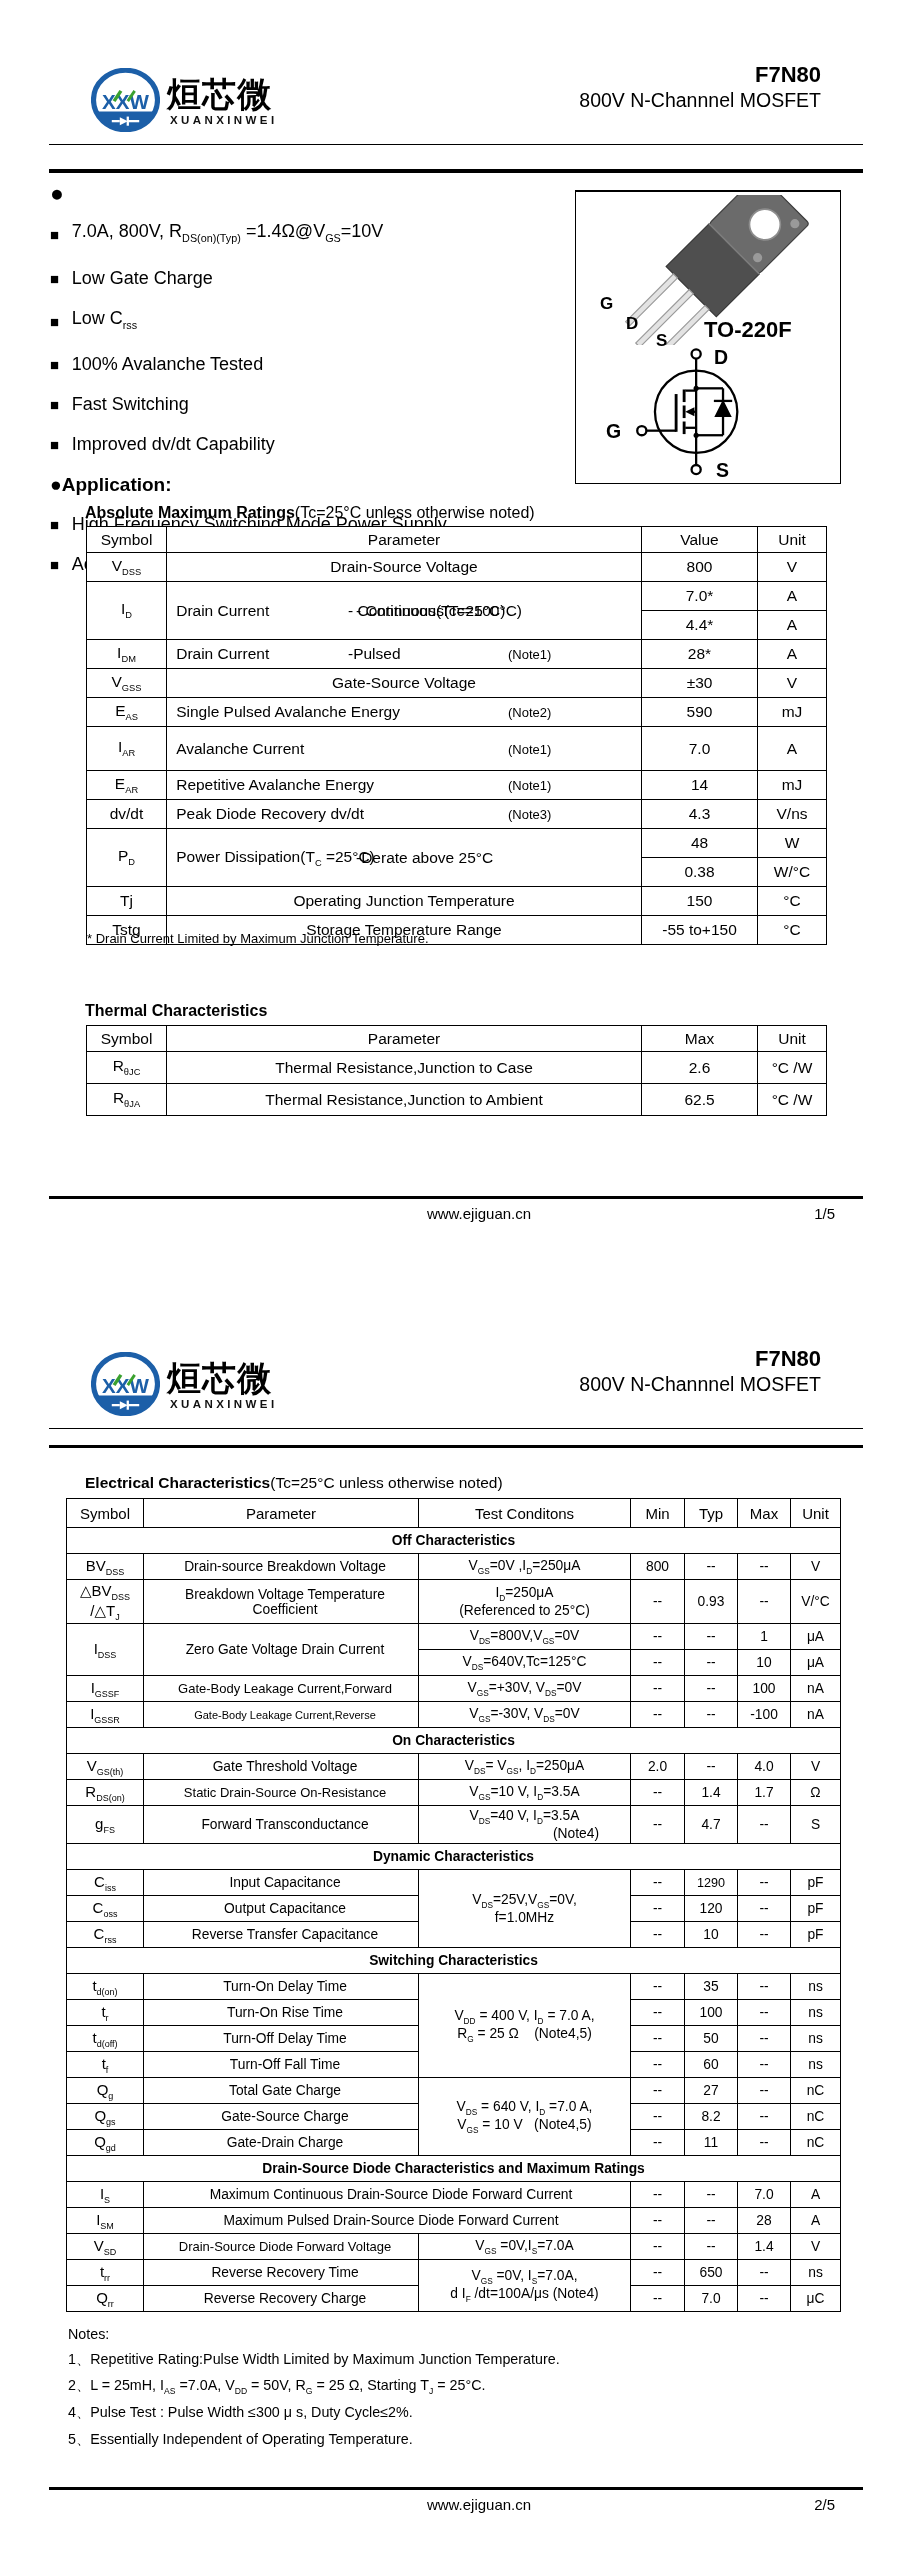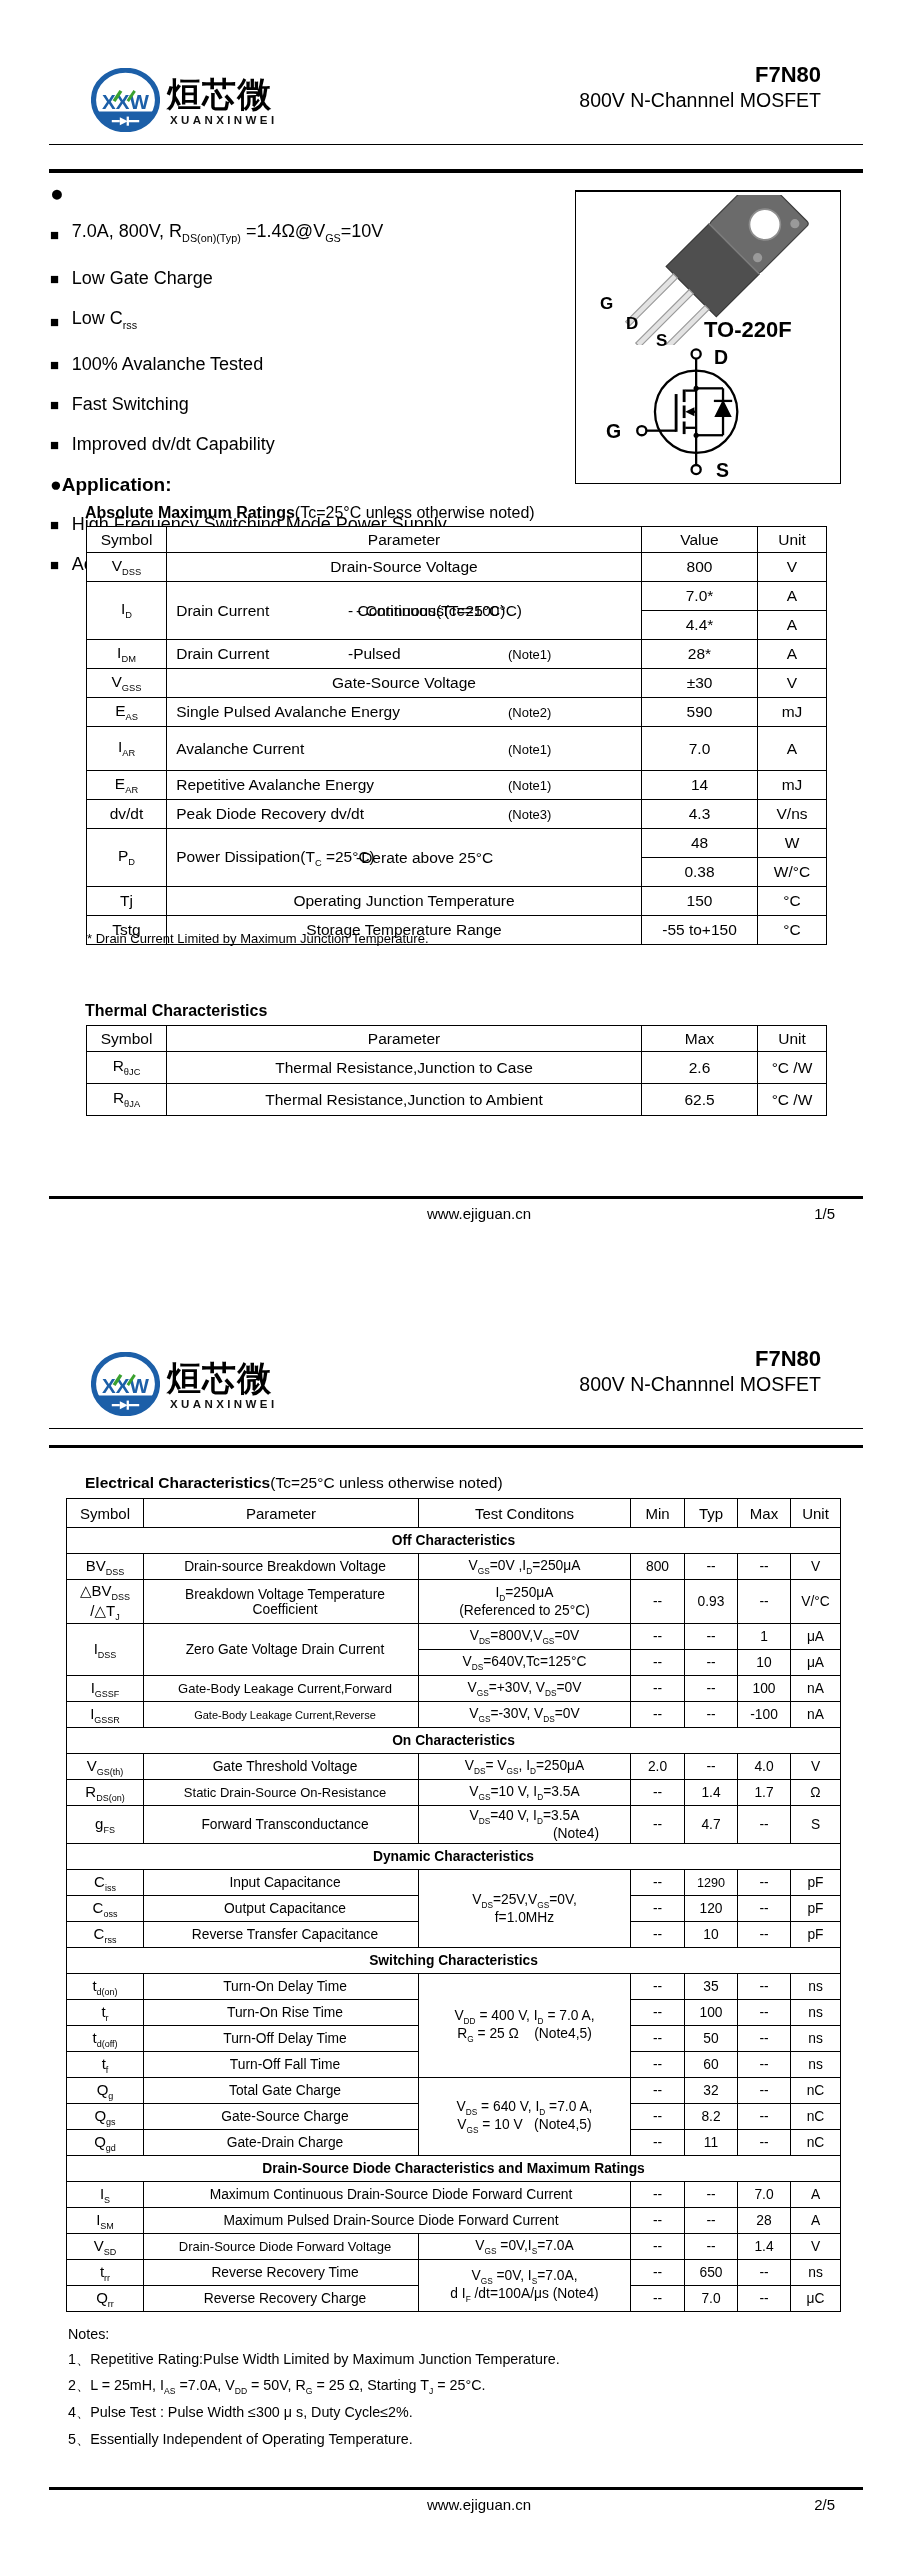--- a/index.html
+++ b/index.html
@@ -543,21 +543,21 @@
       <td>ns</td>
     </tr>
     <tr style="height:26px">
       <td class="symc">Q<sub>g</sub></td>
       <td class="lft" style="padding-left:8px">Total Gate Charge</td>
       <td rowspan="3" class="cnd">
             <div>V<sub>DS</sub> = 640 V, I<sub>D</sub> =7.0 A,</div>
             <div>V<sub>GS</sub> = 10 V&nbsp;&nbsp;&nbsp;(Note4,5)</div>
           </td>
       <td>--</td>
-      <td>32</td>
+      <td>27</td>
       <td>--</td>
       <td>nC</td>
     </tr>
     <tr style="height:26px">
       <td class="symc">Q<sub>gs</sub></td>
       <td class="lft" style="padding-left:8px">Gate-Source Charge</td>
       <td>--</td>
       <td>8.2</td>
       <td>--</td>
       <td>nC</td>

